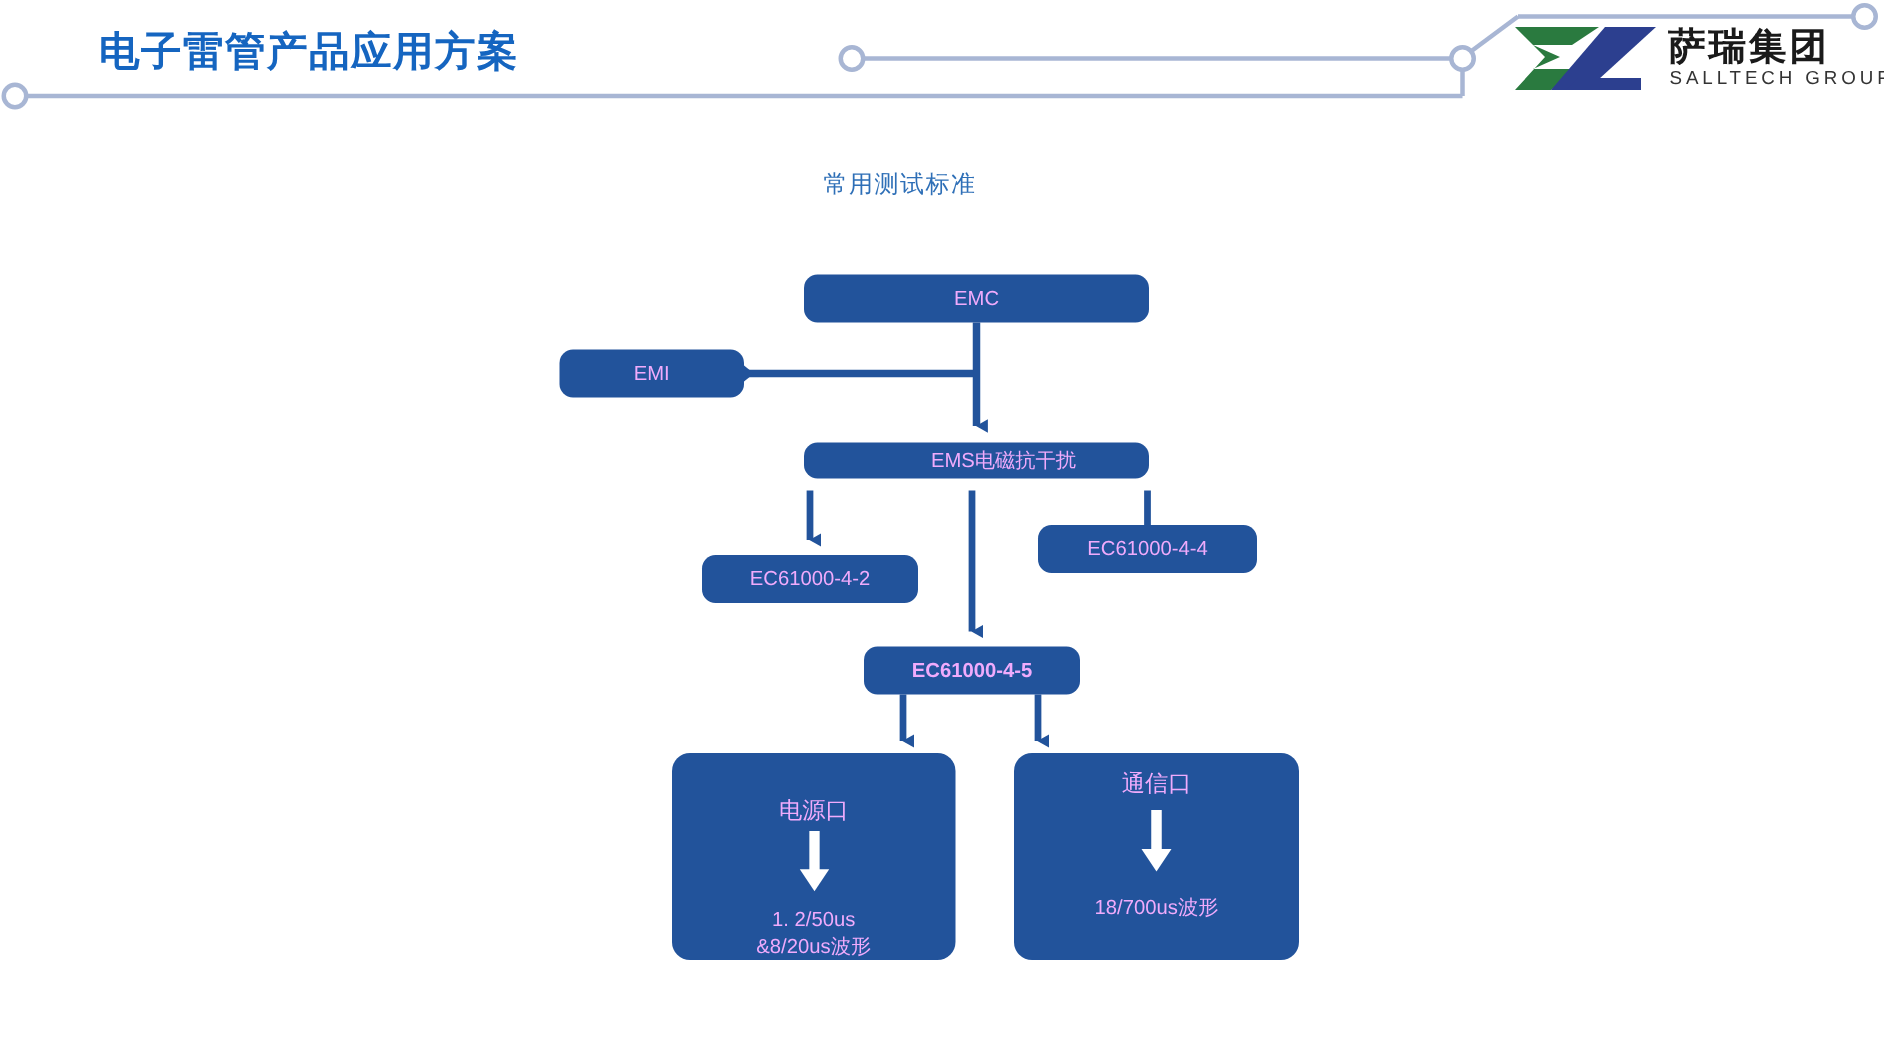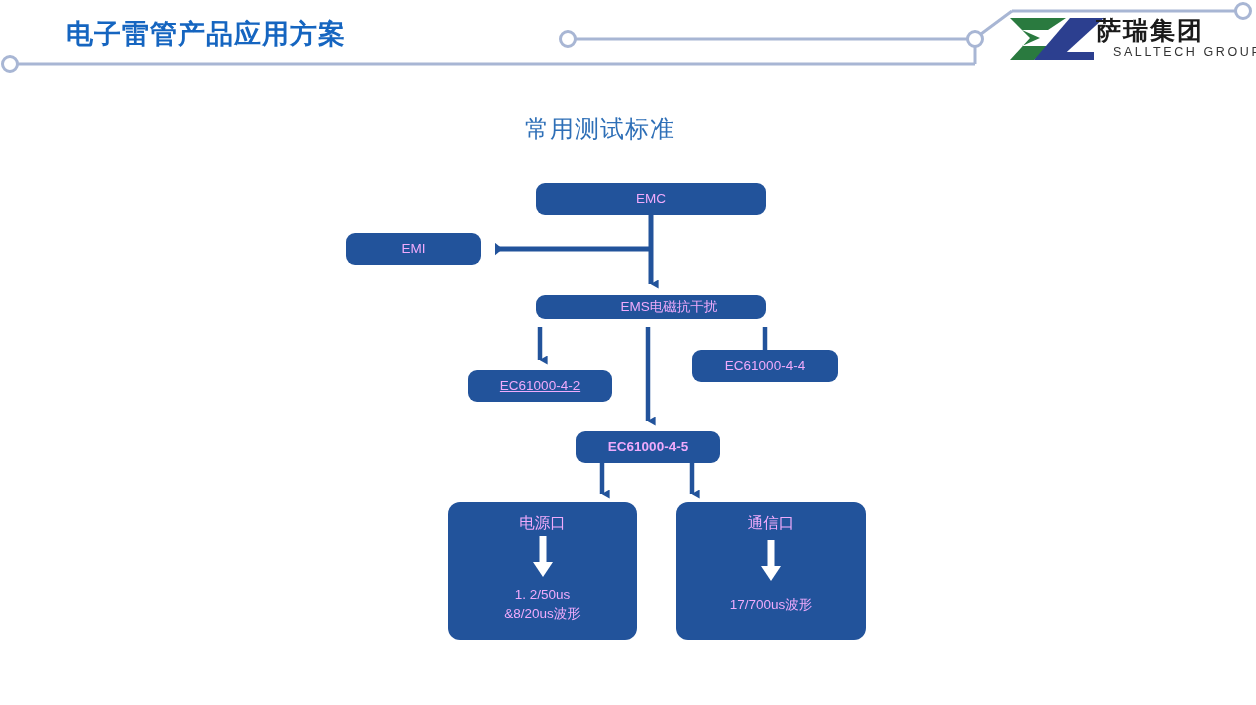--- a/index.html
+++ b/index.html
@@ -47,21 +47,21 @@
     width: 240px;
     height: 52px;
   }
   #logo-mark {
     position: absolute;
     left: 0; top: 2px;
     width: 100px; height: 46px;
   }
   #logo-text-cn {
     position: absolute;
-    left: 88px;
+    left: 104px;
     top: 0px;
     font-size: 25px;
     font-weight: bold;
     color: #1a1a1a;
     letter-spacing: 2px;
     white-space: nowrap;
     font-family: "Liberation Sans", "DejaVu Sans", sans-serif;
   }
   #logo-text-en {
     position: absolute;
@@ -73,21 +73,21 @@
     white-space: nowrap;
   }
 
   
   #slide-heading {
     position: absolute;
     left: 0;
     top: 113px;
     width: 1200px;
     text-align: center;
-    font-size: 24px;
+    font-size: 16px;
     color: #2e6fb7;
     letter-spacing: 1px;
   }
 
   
   #flowchart {
     position: absolute;
     left: 0; top: 0;
     width: 1256px; height: 705px;
     pointer-events: none;
@@ -102,23 +102,23 @@
     justify-content: center;
     box-sizing: border-box;
     text-align: center;
     line-height: 1.25;
   }
   .node.pill { border-radius: 9px; font-size: 13.5px; }
   .node.big  { border-radius: 12px; }
 
   
   #node-emc  { left: 536px; top: 183px; width: 230px; height: 32px; }
-  #node-emi  { left: 346px; top: 233px; width: 135px; height: 32px; }
+  #node-emi  { left: 373px; top: 233px; width: 123px; height: 32px; }
   #node-ems  { left: 536px; top: 295px; width: 230px; height: 24px; padding-left: 36px; }
-  #node-ec42 { left: 468px; top: 370px; width: 144px; height: 32px; text-decoration: underline; }
+  #node-ec42 { left: 468px; top: 370px; width: 144px; height: 32px; }
   #node-ec44 { left: 692px; top: 350px; width: 146px; height: 32px; }
   #node-ec45 { left: 576px; top: 431px; width: 144px; height: 32px; font-weight: bold; }
 
   #node-power { left: 448px; top: 502px; width: 189px; height: 138px; }
   #node-comm  { left: 676px; top: 502px; width: 190px; height: 138px; }
 
   .big-inner {
     display: flex;
     flex-direction: column;
     align-items: center;
@@ -128,21 +128,21 @@
     padding-top: 12px;
     box-sizing: border-box;
   }
   .big-title { font-size: 15.5px; }
   .big-arrow { margin-top: 6px; margin-bottom: 6px; }
   .big-sub {
     font-size: 13.5px;
     line-height: 1.35;
     white-space: pre-line;
   }
-  #node-power .big-inner { padding-top: 11px; }
+  #node-power .big-inner { padding-top: 29px; }
   #node-power .big-arrow { margin-top: 4px; margin-bottom: 8px; }
   #node-comm  .big-inner { padding-top: 11px; }
   #node-comm  .big-arrow { margin-top: 8px; margin-bottom: 14px; }
 </style>
 </head>
 <body>
 
 <div id="header-band">
 
   <svg id="header-deco" viewBox="0 0 1256 86" width="1256" height="86">
@@ -244,15 +244,15 @@
   </div>
 </div>
 
 <div class="node big" id="node-comm">
   <div class="big-inner">
     <div class="big-title">通信口</div>
     <svg class="big-arrow" width="22" height="42" viewBox="0 0 22 42">
       <rect x="7.5" y="0" width="7" height="28" fill="#ffffff"></rect>
       <path d="M1 26 L21 26 L11 41 Z" fill="#ffffff"></path>
     </svg>
-    <div class="big-sub">17/700us波形</div>
+    <div class="big-sub">18/700us波形</div>
   </div>
 </div>
 
 </body></html>

